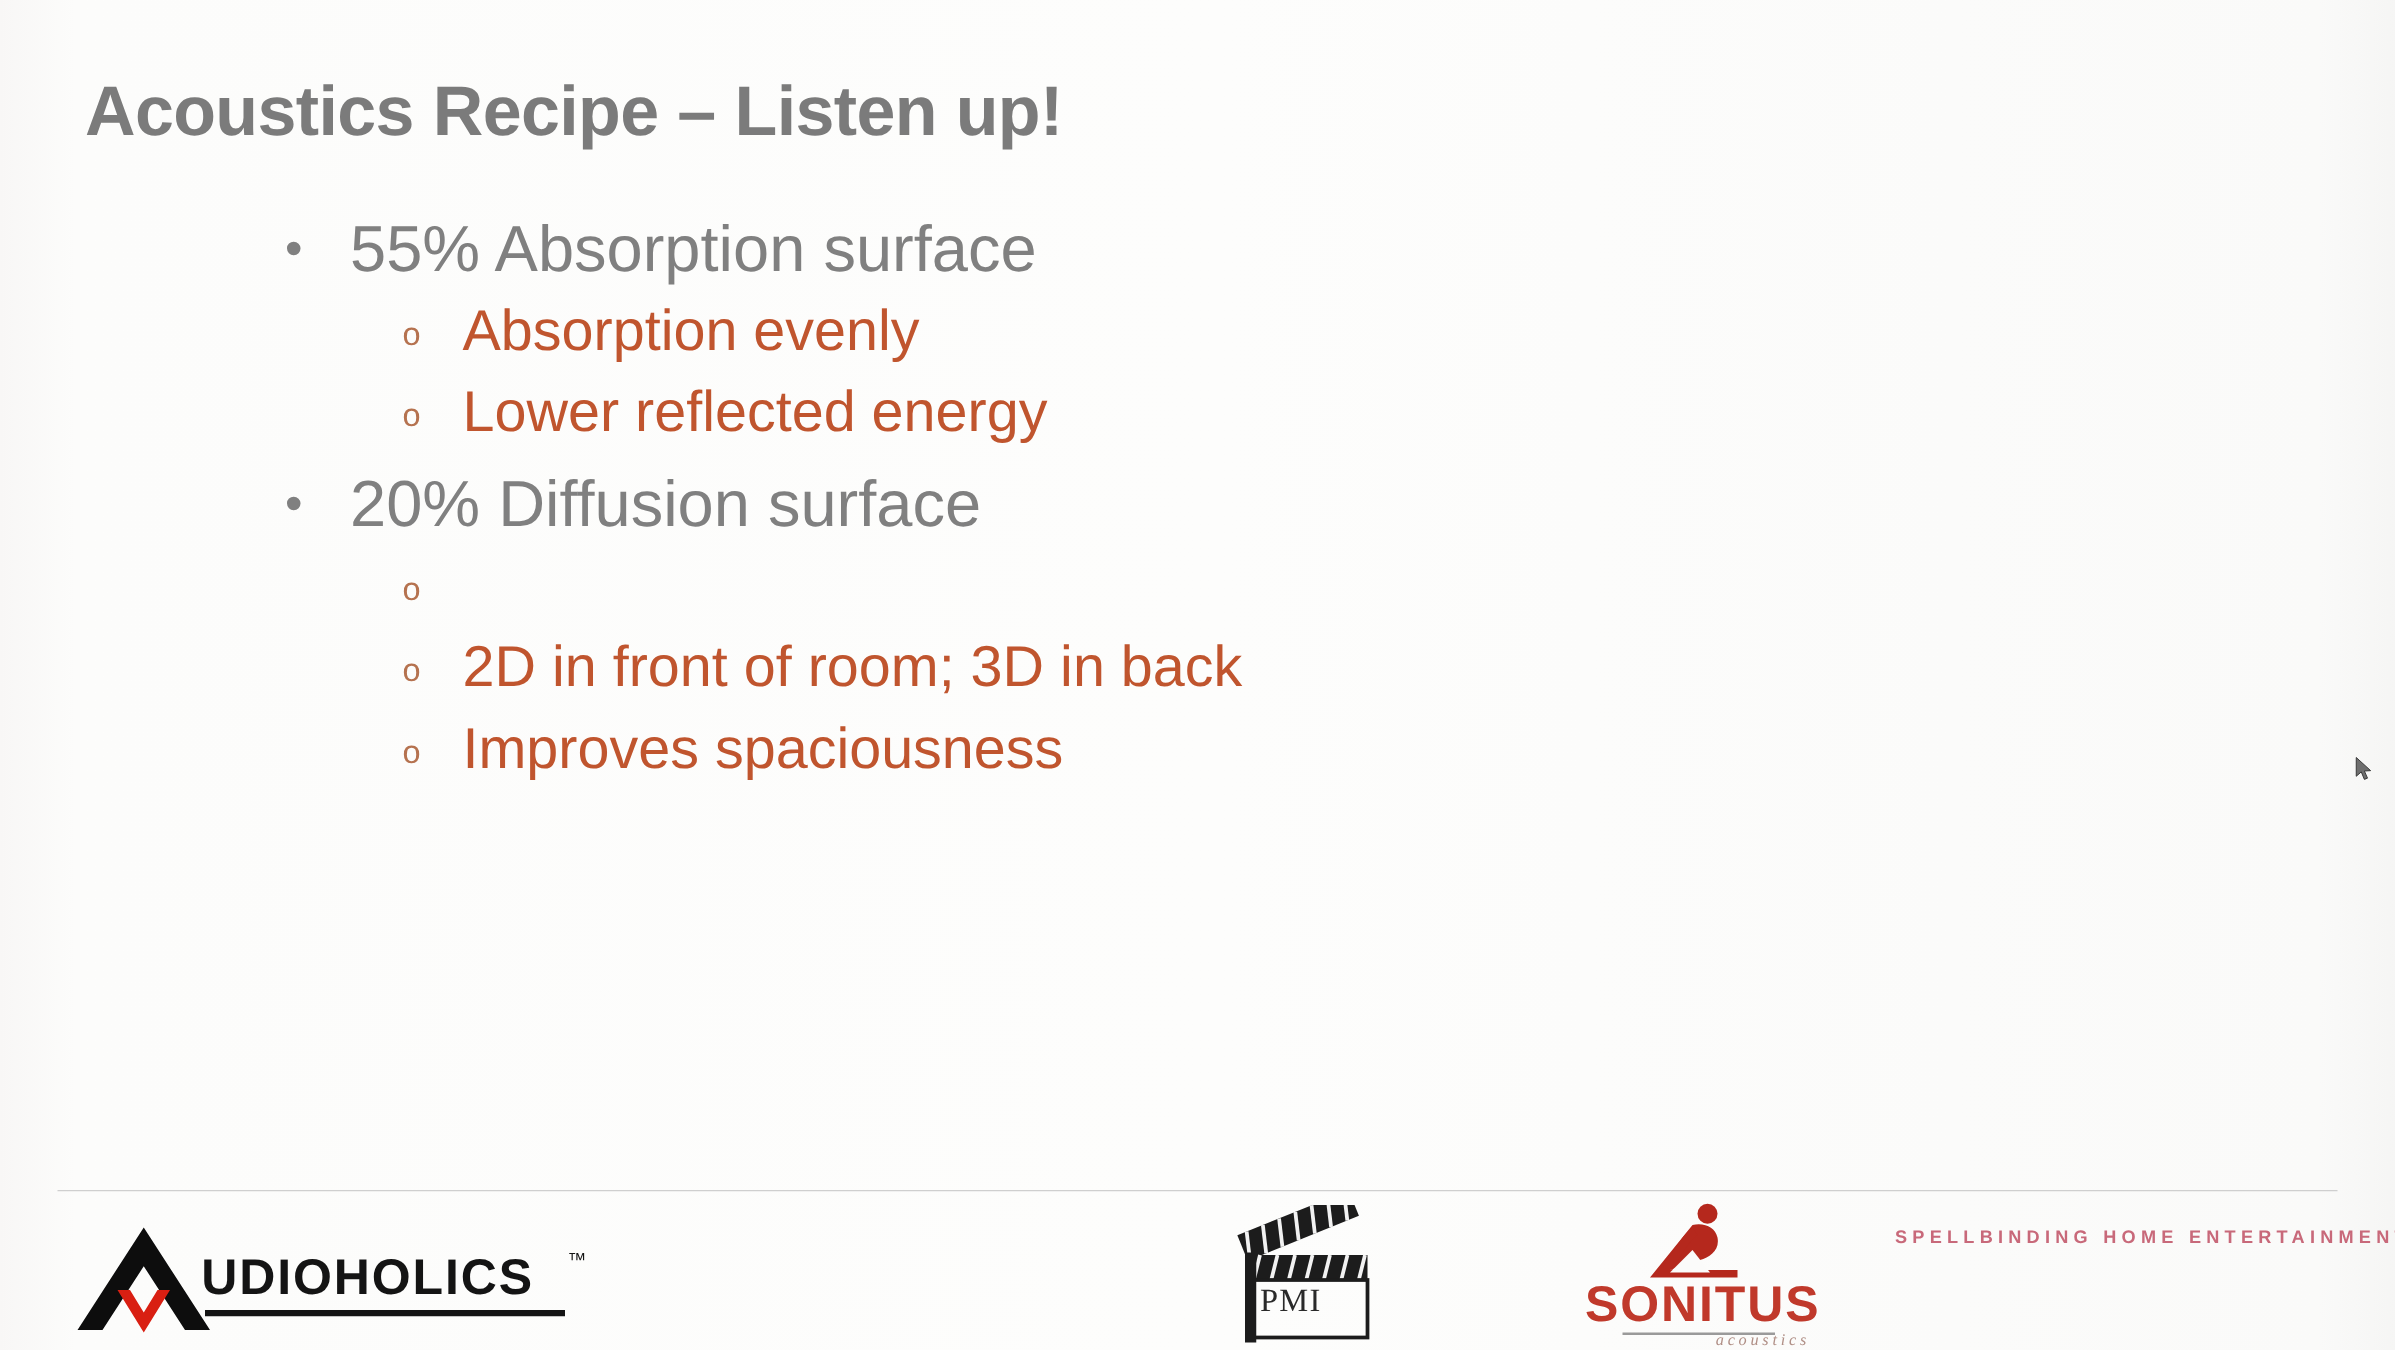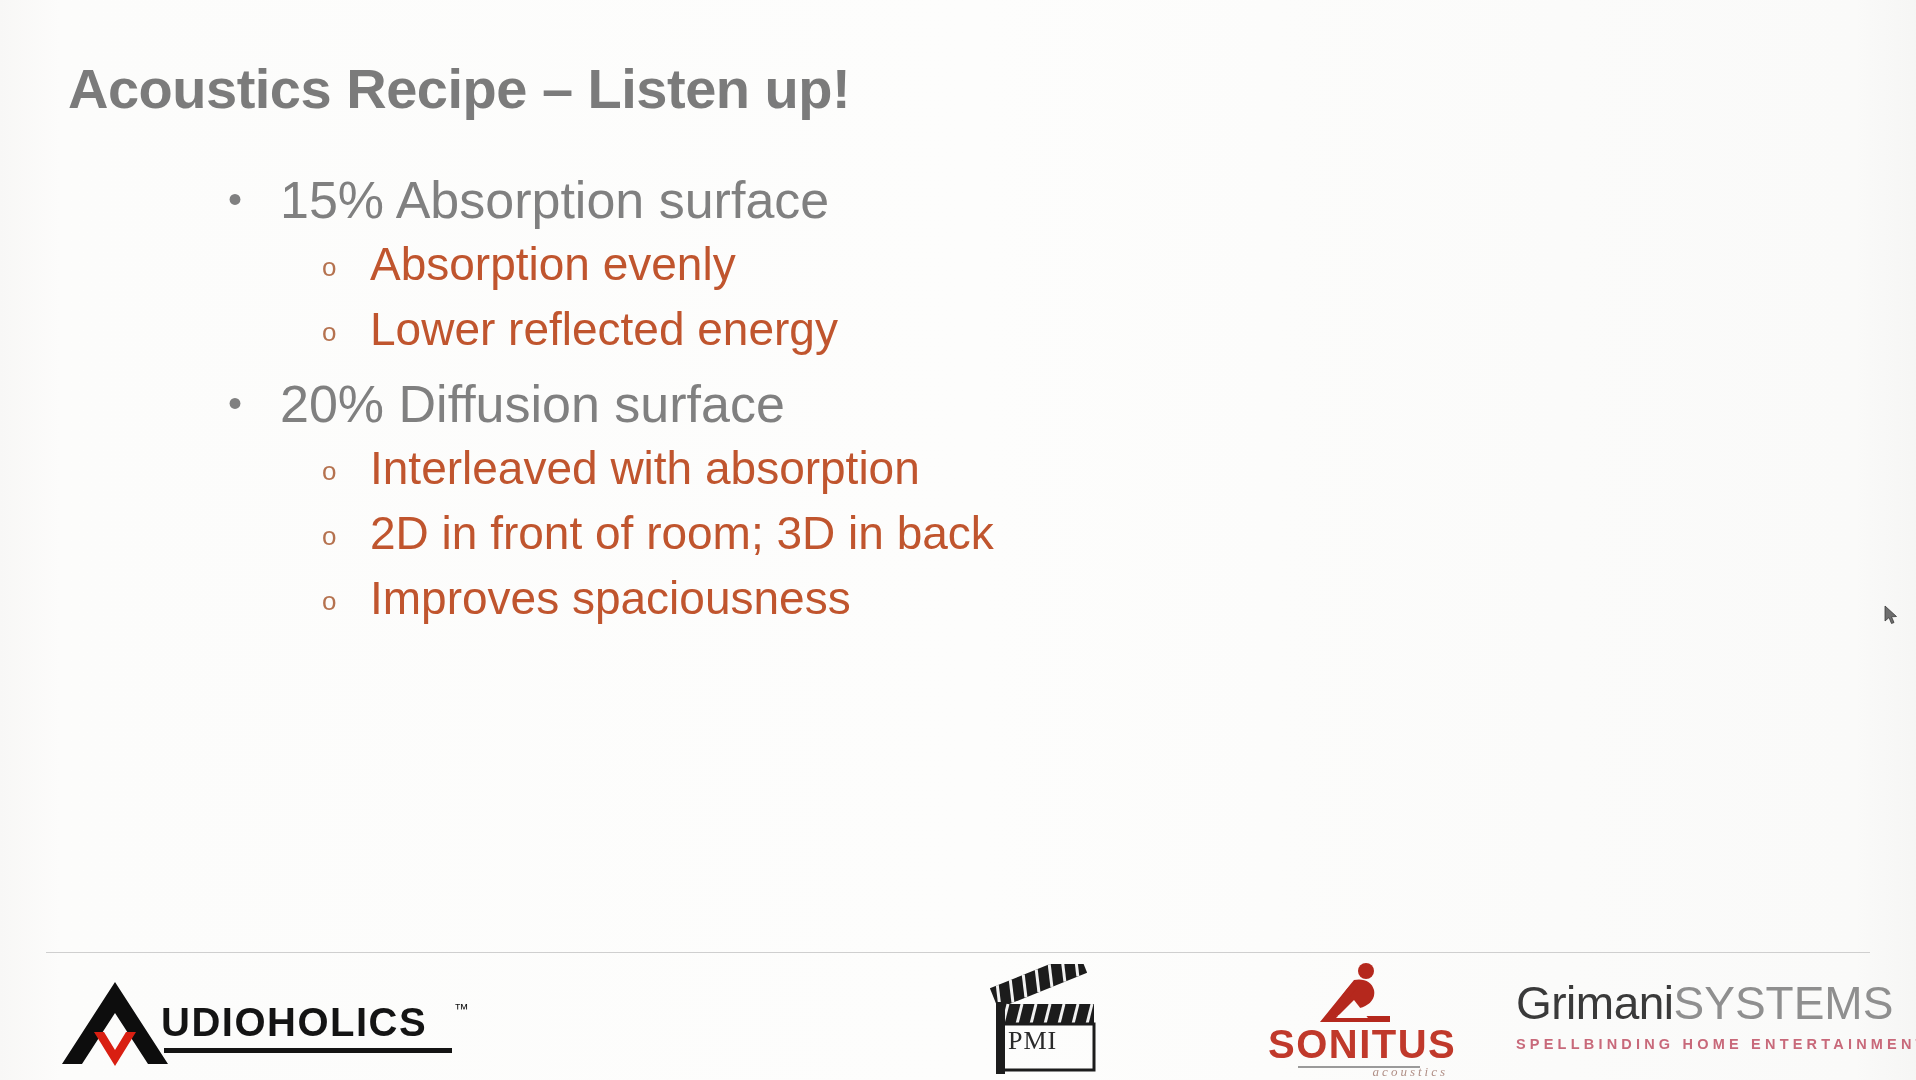--- a/index.html
+++ b/index.html
@@ -252,40 +252,39 @@
 
 <div id="slide">
 
   <div id="title">Acoustics Recipe – Listen up!</div>
 
   <div id="body">
 
     <div class="grp">
       <div class="lvl1">
         <span class="marker">•</span>
-        <span class="txt">15% Absorption surface</span>
+        <span class="txt">55% Absorption surface</span>
       </div>
       <div class="lvl2">
         <span class="marker">o</span>
         <span class="txt">Absorption evenly</span>
       </div>
       <div class="lvl2">
         <span class="marker">o</span>
         <span class="txt">Lower reflected energy</span>
       </div>
     </div>
 
     <div class="grp">
       <div class="lvl1">
         <span class="marker">•</span>
         <span class="txt">20% Diffusion surface</span>
       </div>
       <div class="lvl2">
         <span class="marker">o</span>
-        <span class="txt">Interleaved with absorption</span>
       </div>
       <div class="lvl2">
         <span class="marker">o</span>
         <span class="txt">2D in front of room; 3D in back</span>
       </div>
       <div class="lvl2">
         <span class="marker">o</span>
         <span class="txt">Improves spaciousness</span>
       </div>
     </div>
@@ -342,23 +341,20 @@
         <path d="M86 20 C96 18 104 22 106 30 C108 40 100 46 92 48 L68 56 L122 56 L122 62 L52 62 Z" fill="#b5281d"></path>
         <path d="M86 22 C80 26 72 38 62 54 L70 56 C78 42 84 32 90 28 Z" fill="#b5281d"></path>
         <path d="M68 58 L100 58 L86 40 Z" fill="#fbfbfa"></path>
       </svg>
       <div class="son-word">SONITUS</div>
       <div class="son-rule"></div>
       <div class="son-sub">acoustics</div>
     </div>
 
     <div id="logo-grimani">
-      <div class="gs-line1">
-        <span class="gs-grimani">Grimani</span><span class="gs-systems">SYSTEMS</span>
-      </div>
       <div class="gs-tag">SPELLBINDING HOME ENTERTAINMENT</div>
     </div>
 
   </div>
 
   <svg id="cursor" viewBox="0 0 16 22">
     <path d="M1 1 L1 16 L5 12.5 L7.5 18.5 L10 17.5 L7.5 11.8 L12.5 11.5 Z" fill="#6e6e6e" stroke="#3a3a3a" stroke-width="0.8"></path>
   </svg>
 
 </div>

